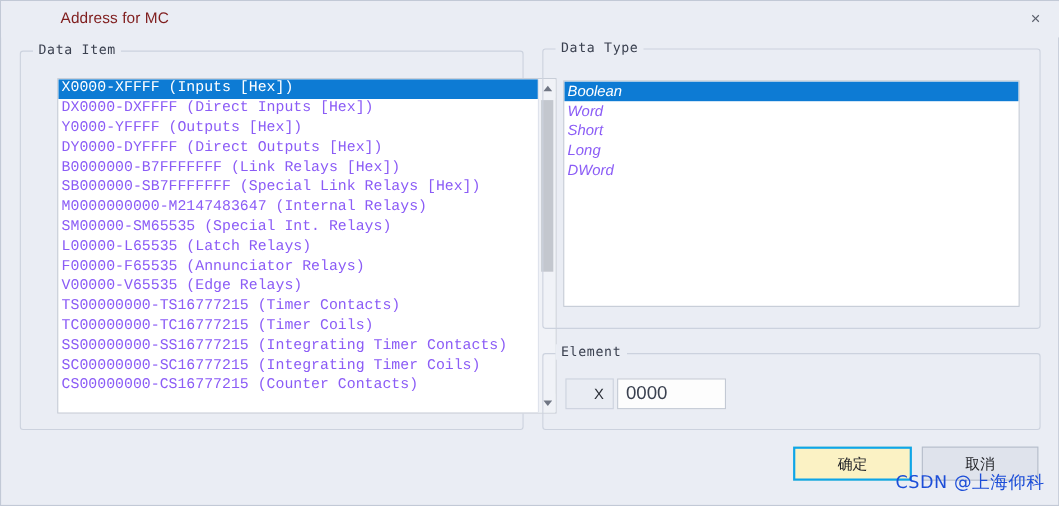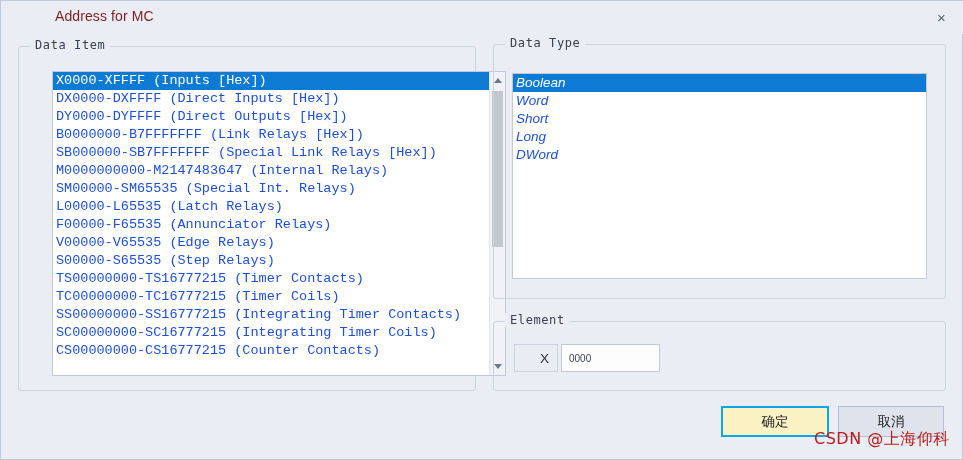--- a/index.html
+++ b/index.html
@@ -71,21 +71,21 @@
     position:absolute;left:0;top:0;right:0;bottom:0;
     overflow:hidden;
   }
   .list-items{
     position:absolute;left:0;top:0;right:16px;
   }
   #listbox-data-type .list-items{right:0;font-style:italic;}
 
   .list-item{
     font-size:13.5px;
-    color:#1d4ed8;
+    color:#8b5cf6;
     line-height:18px;
     height:18px;
     padding:0 3px;
     white-space:nowrap;
     overflow:hidden;
     cursor:default;
   }
   .list-item.selected{
     background:#0d7bd4;
     color:#ffffff;
@@ -135,21 +135,21 @@
     font-size:13.5px;color:#2b2f38;
   }
   .elem-input{
     width:99px;height:28px;
     margin-left:3px;
     border:1px solid #c3c9d4;
     background:#fdfdfd;
     box-sizing:border-box;
     display:flex;align-items:center;
     padding-left:7px;
-    font-size:10px;color:#3a4150;
+    font-size:17px;color:#3a4150;
   }
 
   
   .btn{
     position:absolute;
     box-sizing:border-box;
     display:flex;align-items:center;justify-content:center;
     font-size:13.5px;
     font-family:"DejaVu Sans","Liberation Sans",sans-serif;
     color:#1d1f24;
@@ -164,21 +164,21 @@
   #btn-cancel{
     left:837px;top:405px;width:106px;height:31px;
     background:#dfe3ec;
     border:1px solid #b6bdcb;
   }
 
   
   .watermark{
     position:absolute;left:813px;top:428px;
     font-size:16px;
-    color:#b91c1c;
+    color:#1d4ed8;
     white-space:nowrap;
     letter-spacing:.5px;
     pointer-events:none;
     font-family:"DejaVu Sans","Liberation Sans",sans-serif;
   }
 </style>
 </head>
 <body>
 
 <div class="dialog">
@@ -189,29 +189,29 @@
   </div>
 
   <div class="group" id="group-data-item">
     <div class="group-title">Data Item</div>
 
     <div class="listbox" id="listbox-data-item">
       <div class="list-scroll">
         <div class="list-items" id="data-item-items">
             <div class="list-item selected">X0000-XFFFF (Inputs [Hex])</div>
             <div class="list-item">DX0000-DXFFFF (Direct Inputs [Hex])</div>
+            <div class="list-item">Y0000-YFFFF (Outputs [Hex])</div>
             <div class="list-item">DY0000-DYFFFF (Direct Outputs [Hex])</div>
             <div class="list-item">B0000000-B7FFFFFFF (Link Relays [Hex])</div>
             <div class="list-item">SB000000-SB7FFFFFFF (Special Link Relays [Hex])</div>
             <div class="list-item">M0000000000-M2147483647 (Internal Relays)</div>
             <div class="list-item">SM00000-SM65535 (Special Int. Relays)</div>
             <div class="list-item">L00000-L65535 (Latch Relays)</div>
             <div class="list-item">F00000-F65535 (Annunciator Relays)</div>
             <div class="list-item">V00000-V65535 (Edge Relays)</div>
-            <div class="list-item">S00000-S65535 (Step Relays)</div>
             <div class="list-item">TS00000000-TS16777215 (Timer Contacts)</div>
             <div class="list-item">TC00000000-TC16777215 (Timer Coils)</div>
             <div class="list-item">SS00000000-SS16777215 (Integrating Timer Contacts)</div>
             <div class="list-item">SC00000000-SC16777215 (Integrating Timer Coils)</div>
             <div class="list-item">CS00000000-CS16777215 (Counter Contacts)</div>
           </div>
       </div>
       <div class="scrollbar">
         <div class="sb-arrow up">
             <i></i>

